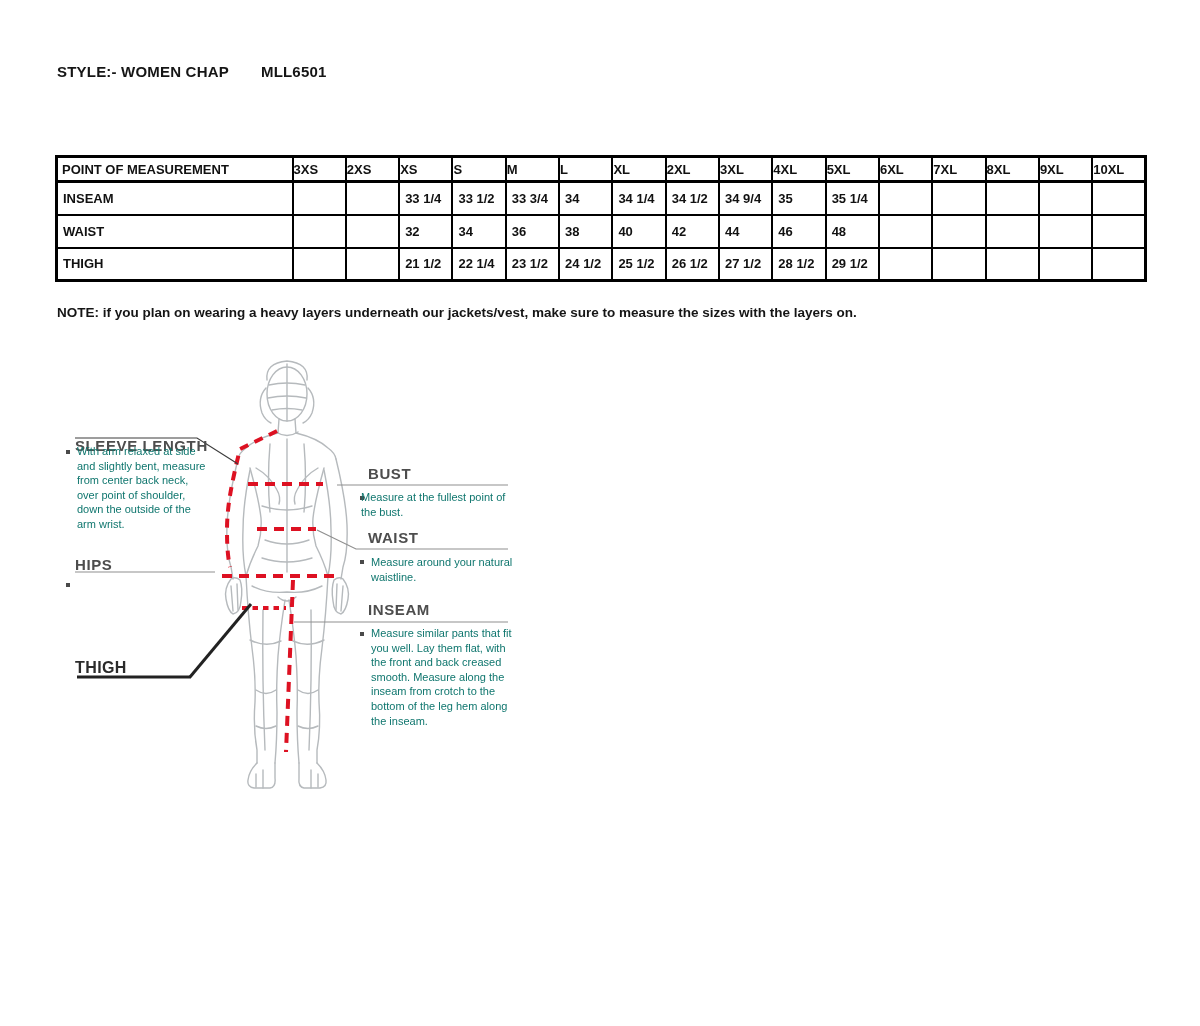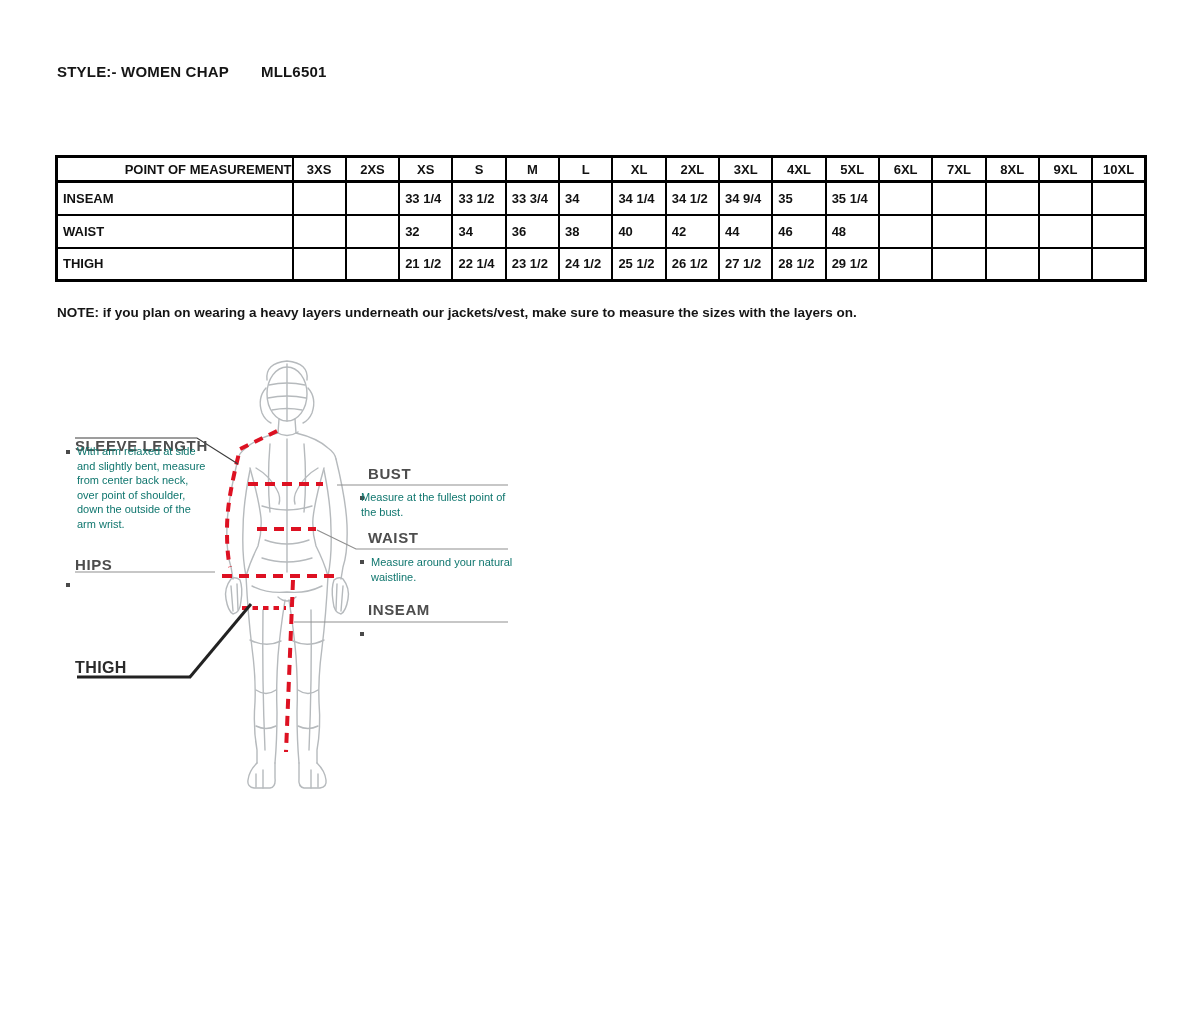--- a/index.html
+++ b/index.html
@@ -31,24 +31,24 @@
     width:100%;
     border-collapse:collapse;
     table-layout:fixed;
     border:3px solid #000;
     font-size:13px;font-weight:bold;color:#111;
   }
   table.size-table thead td{
     border:2px solid #000;
     border-bottom:3px solid #000;
     height:25px;
-    text-align:center;
+    text-align:left;
     vertical-align:middle;
   }
-  table.size-table thead td:first-child{text-align:right;padding-left:4px;}
+  table.size-table thead td:first-child{text-align:left;padding-left:4px;}
   table.size-table tbody td{
     border:2px solid #000;
     height:33px;
     text-align:left;
     vertical-align:middle;
     padding-left:5px;
     white-space:nowrap;
     overflow:hidden;
   }
 
@@ -289,14 +289,15 @@
   <div class="dg-heading" style="left:368px;top:465px;">BUST</div>
   <div class="bullet" style="left:360px;top:496px;"></div>
   <div class="dg-desc" style="left:361px;top:490px;width:145px;">Measure at the fullest point of the bust.</div>
 
   <div class="dg-heading" style="left:368px;top:529px;">WAIST</div>
   <div class="bullet" style="left:360px;top:560px;"></div>
   <div class="dg-desc" style="left:371px;top:555px;width:145px;">Measure around your natural waistline.</div>
 
   <div class="dg-heading" style="left:368px;top:601px;">INSEAM</div>
   <div class="bullet" style="left:360px;top:632px;"></div>
+  <div class="dg-desc" style="left:371px;top:626px;width:152px;">Measure similar pants that fit you well. Lay them flat, with the front and back creased smooth. Measure along the inseam from crotch to the bottom of the leg hem along the inseam.</div>
 
 </div>
 
 </body></html>

